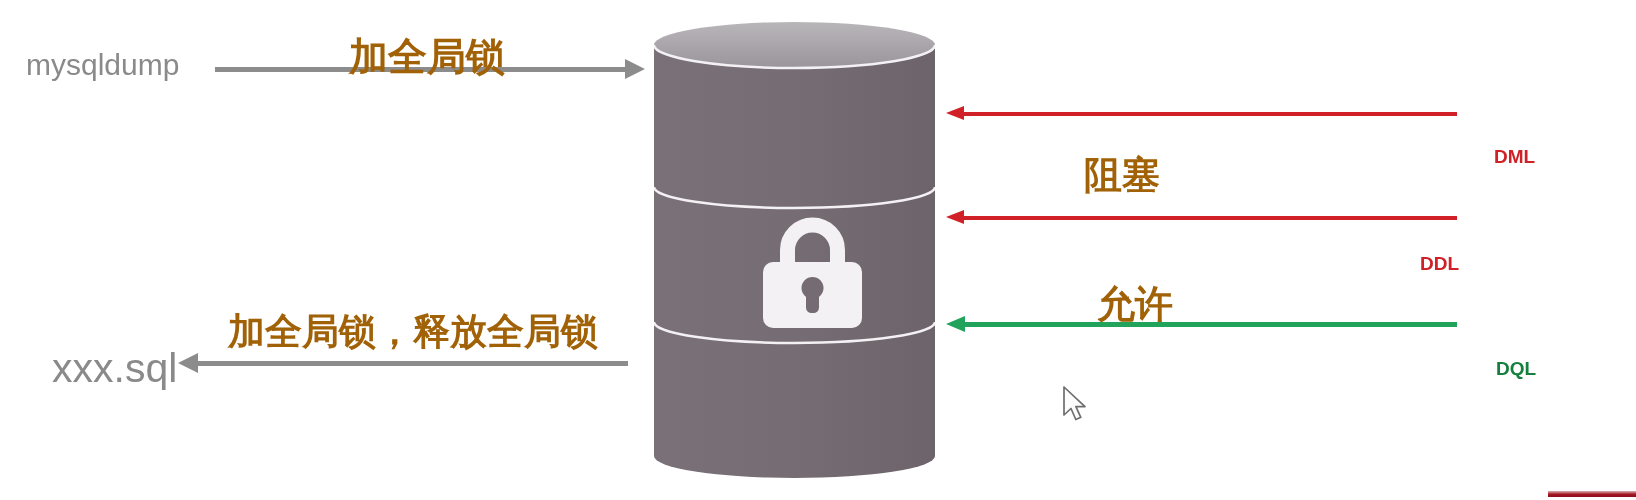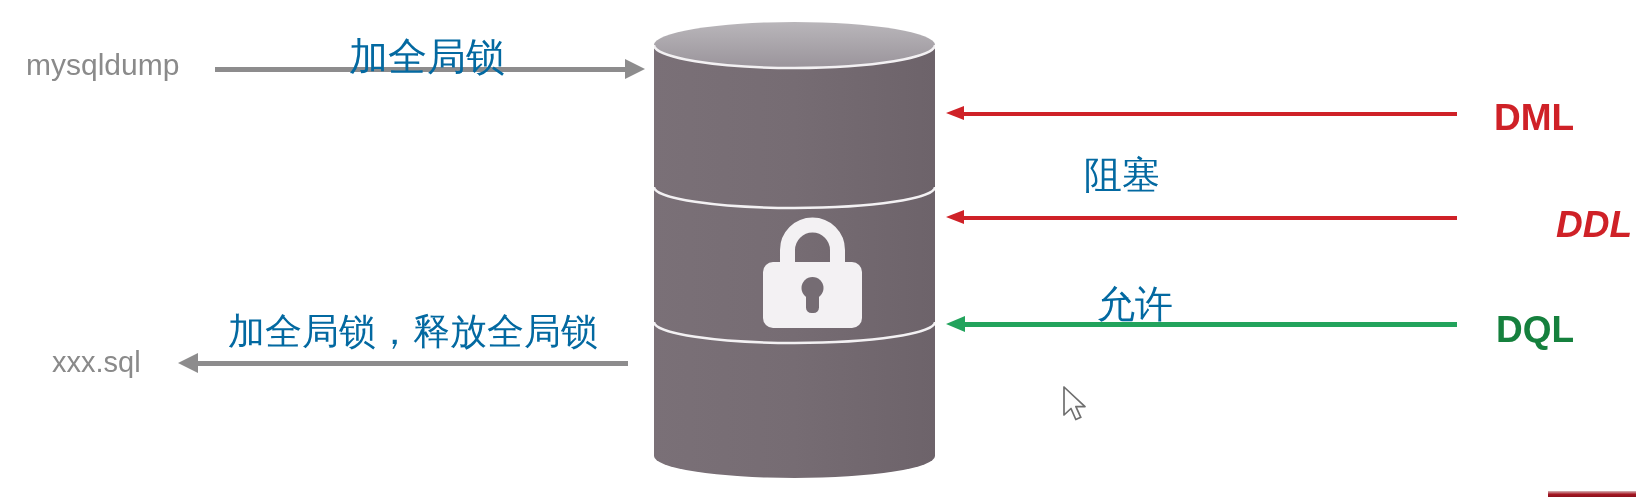--- a/index.html
+++ b/index.html
@@ -5,26 +5,26 @@
   html,body{margin:0;padding:0;background:#ffffff;}
   .canvas{
     position:relative;
     width:1636px;height:500px;
     overflow:hidden;
     background:#ffffff;
     font-family:"Liberation Sans", sans-serif;
   }
   .txt{position:absolute;line-height:1;white-space:nowrap;}
   .gray-txt{color:#8a8a8a;font-size:30px;}
-  .red-txt{color:#0369a1;}
+  .red-txt{color:#a16207;font-weight:bold;}
   .green-txt{color:#22a35c;}
   .cjk-big{font-size:39px;}
   .cjk{font-size:38px;}
   .cjk-mid{font-size:37px;}
-  .sql-label{font-size:37px;font-weight:600;color:#cf2127;}
+  .sql-label{font-size:19px;font-weight:600;color:#cf2127;margin-top:48px;}
 
   .arrow{position:absolute;}
   .arrow .shaft{position:absolute;display:block;}
   .arrow .head{position:absolute;display:block;width:0;height:0;}
 
   
   .g-shaft{background:#8d8c8d;height:5px;}
   .g-head-right{border-top:10.5px solid transparent;border-bottom:10.5px solid transparent;border-left:20px solid #8d8c8d;}
   .g-head-left{border-top:10.5px solid transparent;border-bottom:10.5px solid transparent;border-right:20px solid #8d8c8d;}
 
@@ -86,36 +86,36 @@
     <span class="shaft r-shaft" style="left:15px;top:5.5px;width:496px;"></span>
   </div>
   <div class="txt sql-label" style="left:1494px;top:99px;">DML</div>
 
   <div class="txt red-txt cjk" style="left:1084px;top:149px;margin-top:7px;">阻塞</div>
 
   <div class="arrow" style="left:946px;top:210px;width:511px;height:15px;">
     <span class="head r-head-left" style="left:0;top:0;"></span>
     <span class="shaft r-shaft" style="left:15px;top:5.5px;width:496px;"></span>
   </div>
-  <div class="txt sql-label" style="left:1556px;top:206px;font-style:italic;">DDL</div>
+  <div class="txt sql-label" style="left:1420px;top:206px;">DDL</div>
 
   <div class="txt red-txt cjk" style="left:1097px;top:285px;">允许</div>
 
   <div class="arrow" style="left:946px;top:316px;width:511px;height:17px;">
     <span class="head grn-head-left" style="left:0;top:0;"></span>
     <span class="shaft grn-shaft" style="left:16px;top:6px;width:495px;"></span>
   </div>
   <div class="txt sql-label green-txt" style="left:1496px;top:311px;color:#15803d;">DQL</div>
 
   <div class="txt red-txt cjk-mid" style="left:228px;top:313px;">加全局锁，释放全局锁</div>
   <div class="arrow" style="left:178px;top:353px;width:450px;height:21px;">
     <span class="head g-head-left" style="left:0;top:0;"></span>
     <span class="shaft g-shaft" style="left:18px;top:8px;width:432px;"></span>
   </div>
-  <div class="txt gray-txt" style="left:52px;top:348px;font-size:29px;">xxx.sql</div>
+  <div class="txt gray-txt" style="left:52px;top:348px;font-size:41px;">xxx.sql</div>
 
   <svg class="cursor-svg" width="26" height="40" viewBox="0 0 26 40">
     <path d="M2,1 L2,29 L9,22.5 L13.8,33.5 L18.8,31.3 L13.9,20.6 L23,20.6 Z" fill="#fdfdfd" stroke="#6e6e6e" stroke-width="1.7" stroke-linejoin="round"></path>
   </svg>
 
   <div class="red-bar"></div>
 
 </div>
 
 </body></html>

